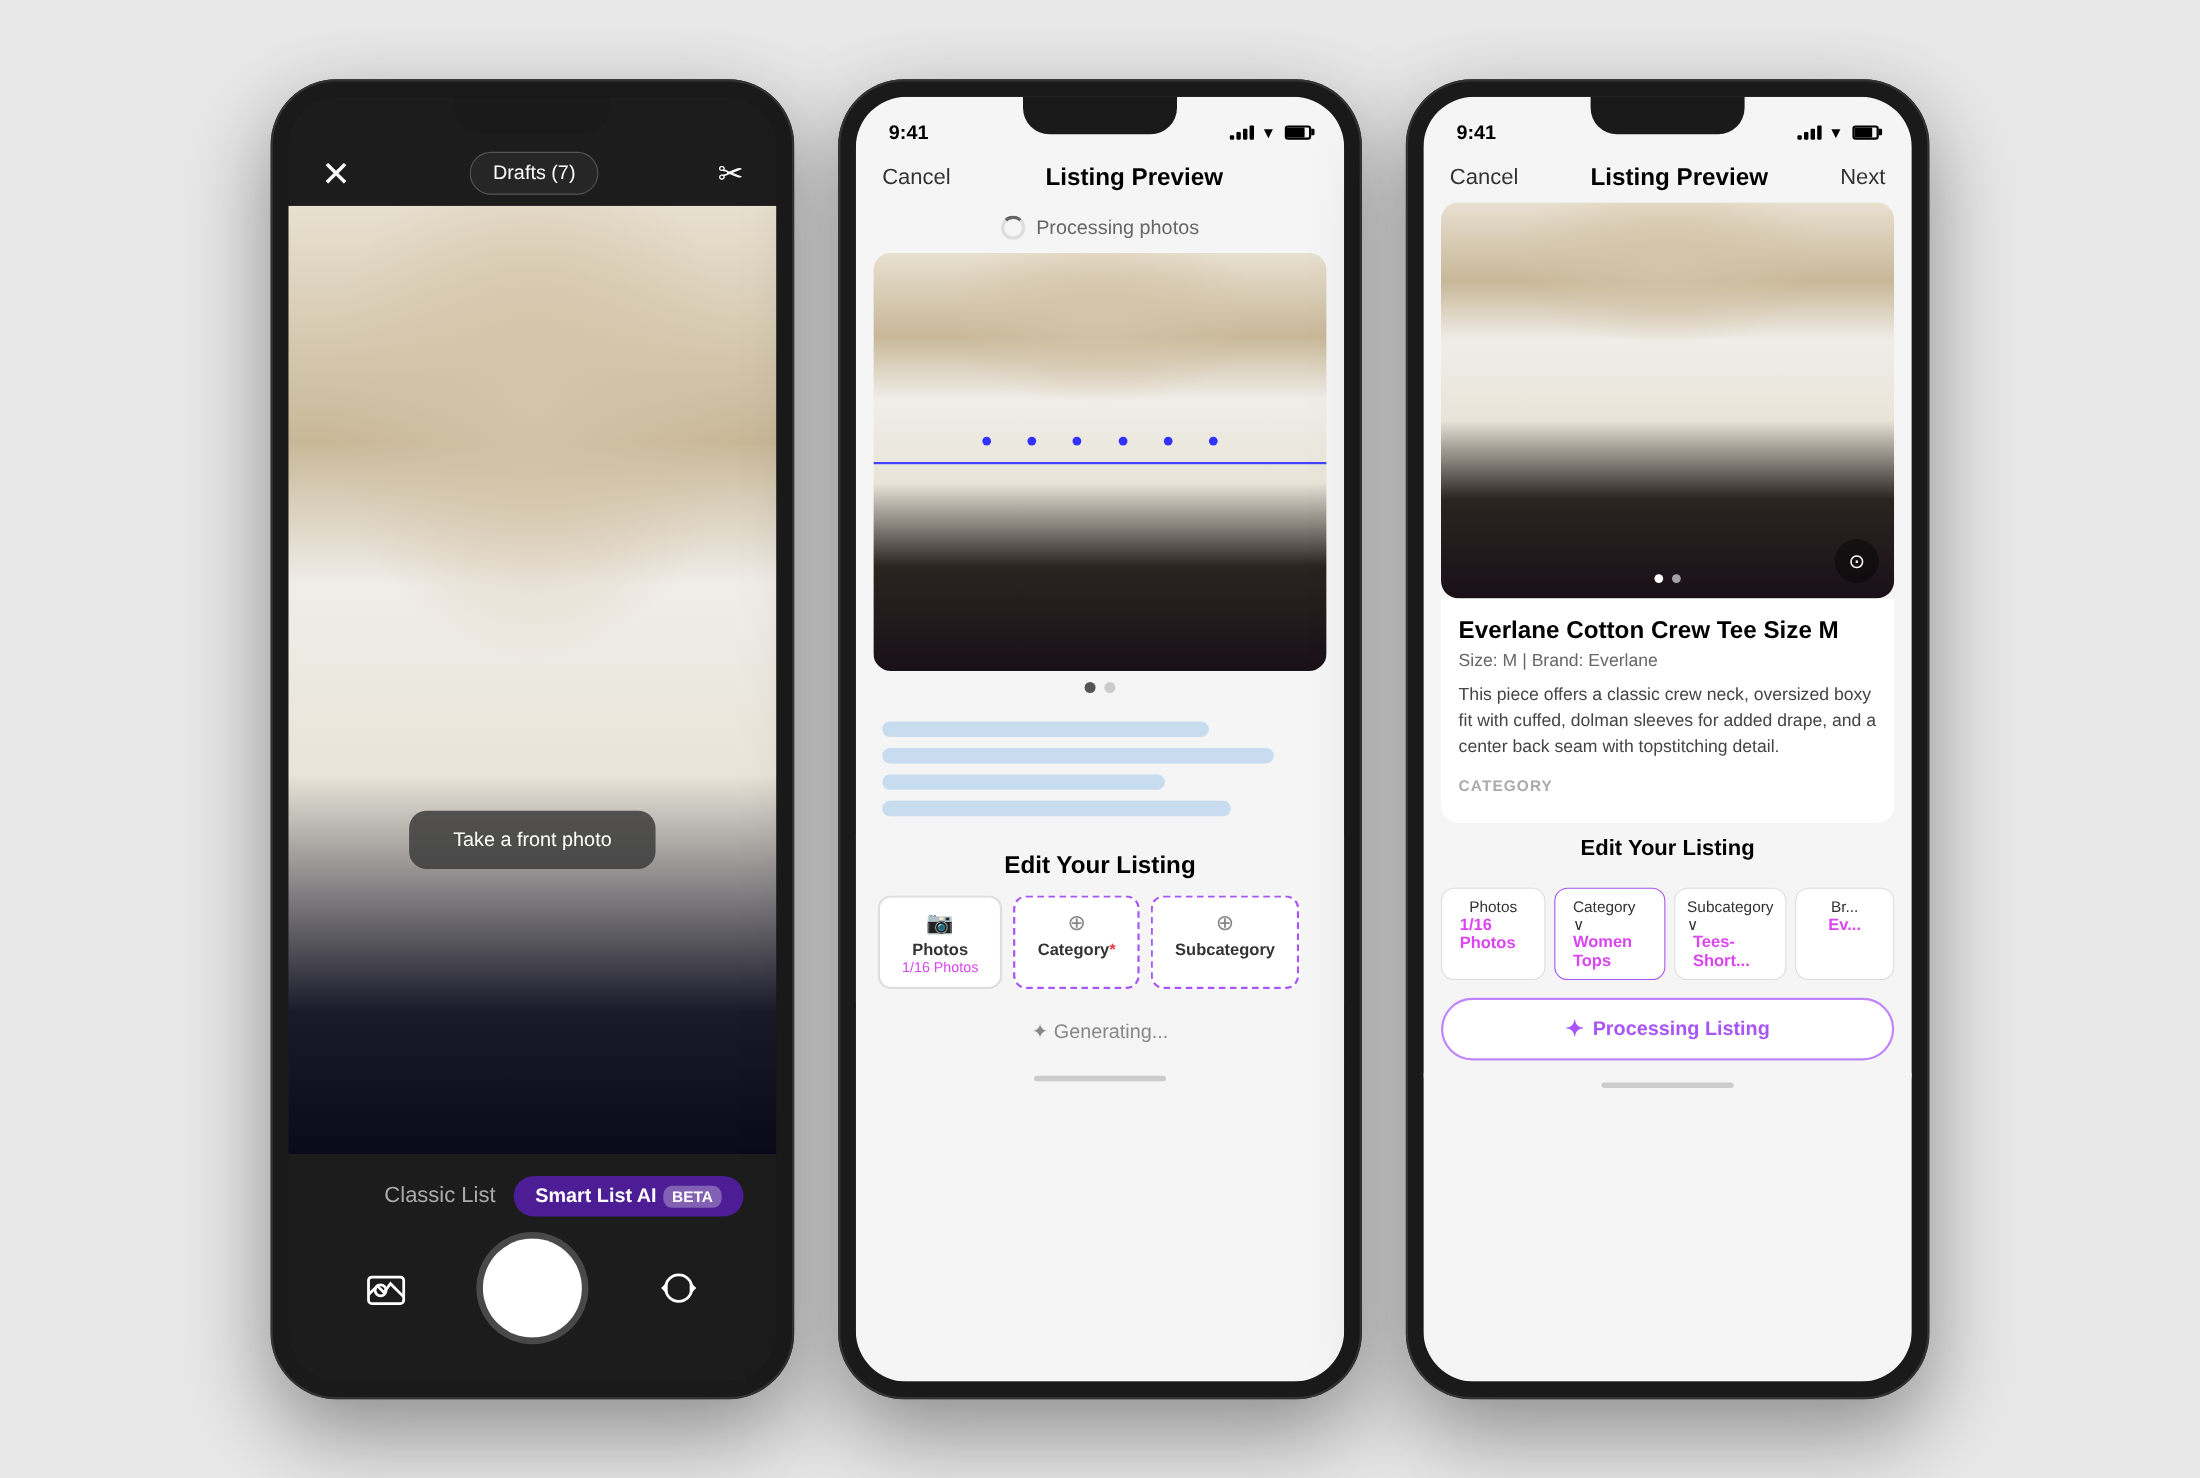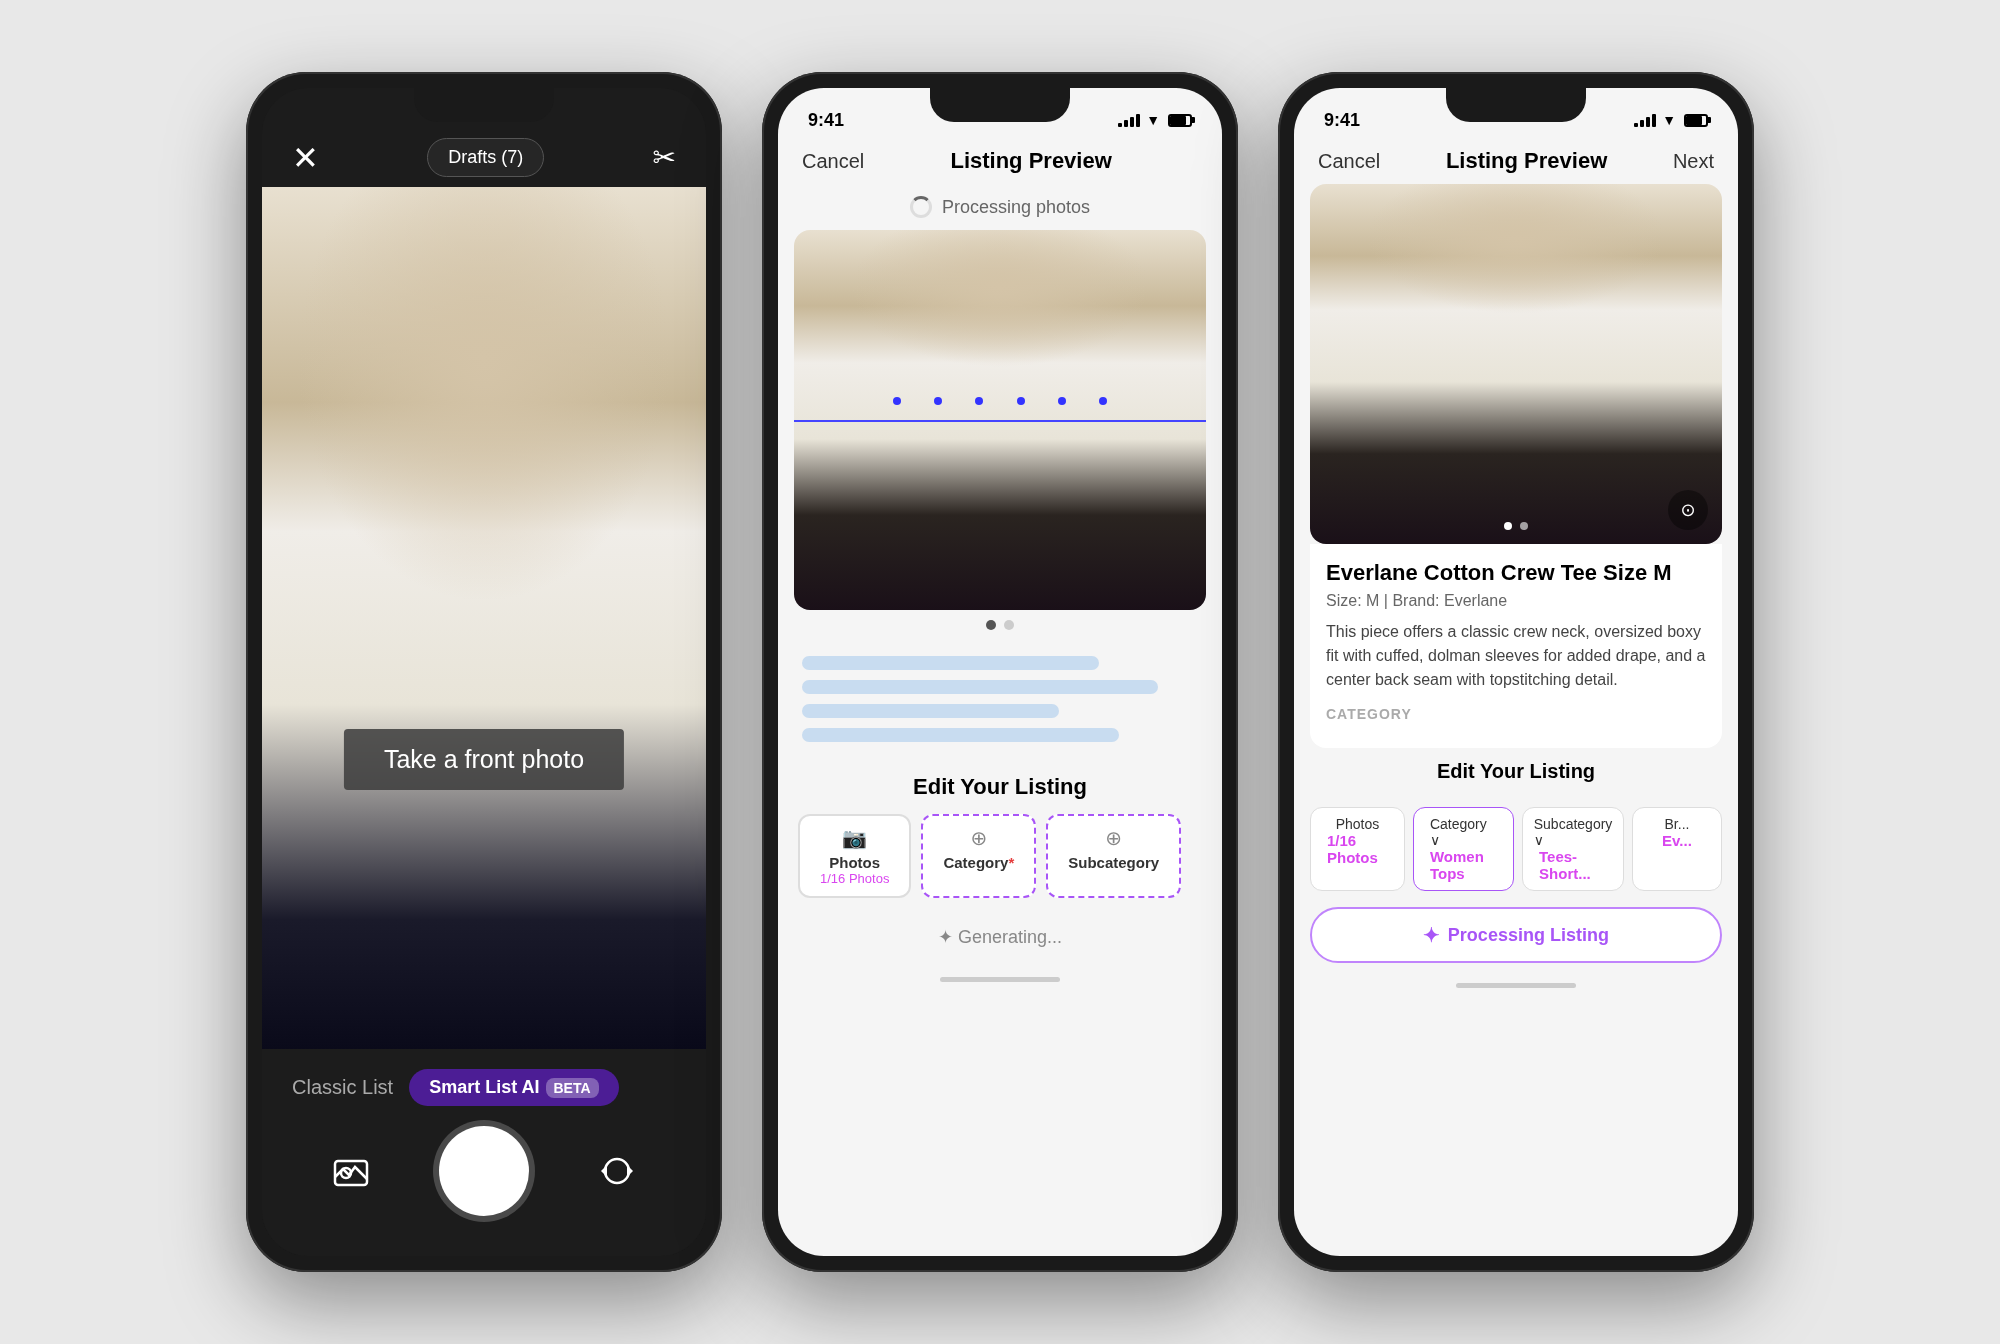--- a/index.html
+++ b/index.html
@@ -84,30 +84,30 @@
         linear-gradient(180deg, #e8e0d0 0%, #c8b898 25%, #f0ede8 40%, #e8e4d8 60%, #1a1a2a 85%, #0a0a1a 100%);
     }
     .take-photo-overlay {
       position: absolute;
       bottom: 30%;
       left: 50%;
       transform: translateX(-50%);
       background: rgba(60,60,60,0.85);
       color: white;
       padding: 16px 40px;
-      border-radius: 4px;
-      font-size: 25px;
+      border-radius: 16px;
+      font-size: 18px;
       white-space: nowrap;
     }
     .camera-bottom {
       background: #1c1c1c;
       padding: 20px 30px 40px;
       display: flex;
       flex-direction: column;
-      align-items: flex-start;
+      align-items: flex-end;
       gap: 20px;
     }
     .listing-type-row {
       display: flex;
       gap: 16px;
       align-items: center;
     }
     .classic-list-label {
       color: #aaa;
       font-size: 20px;

